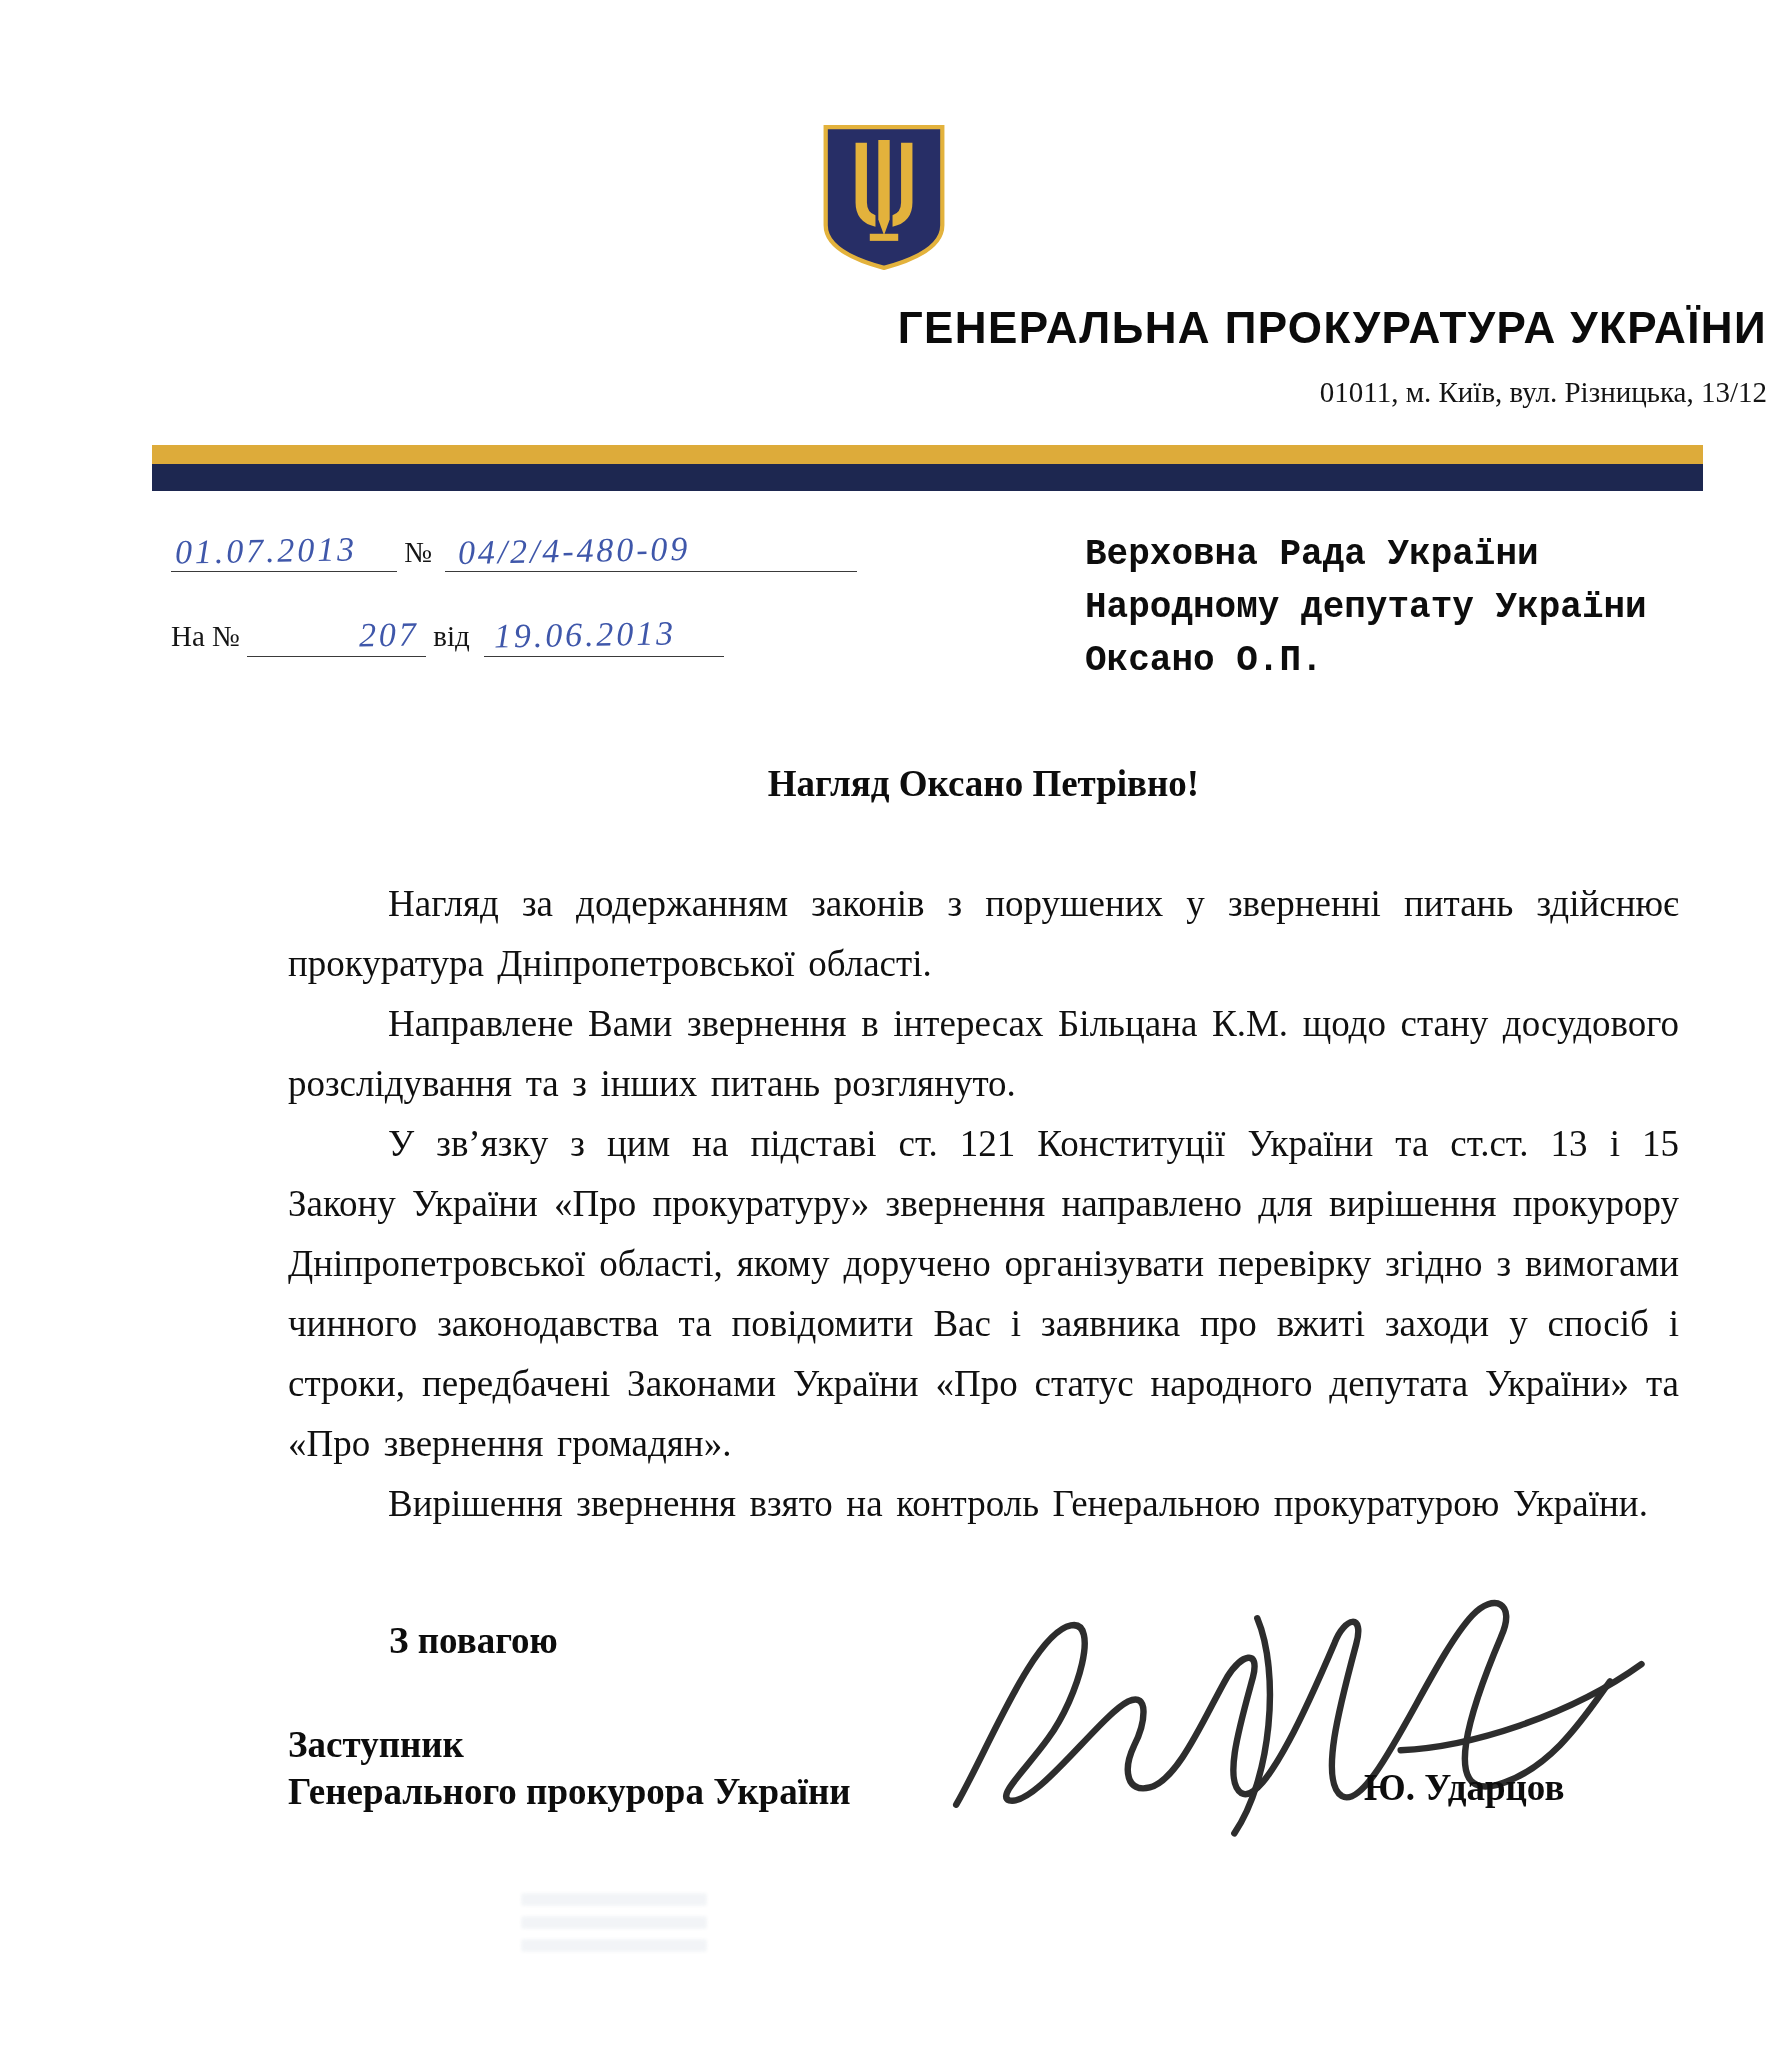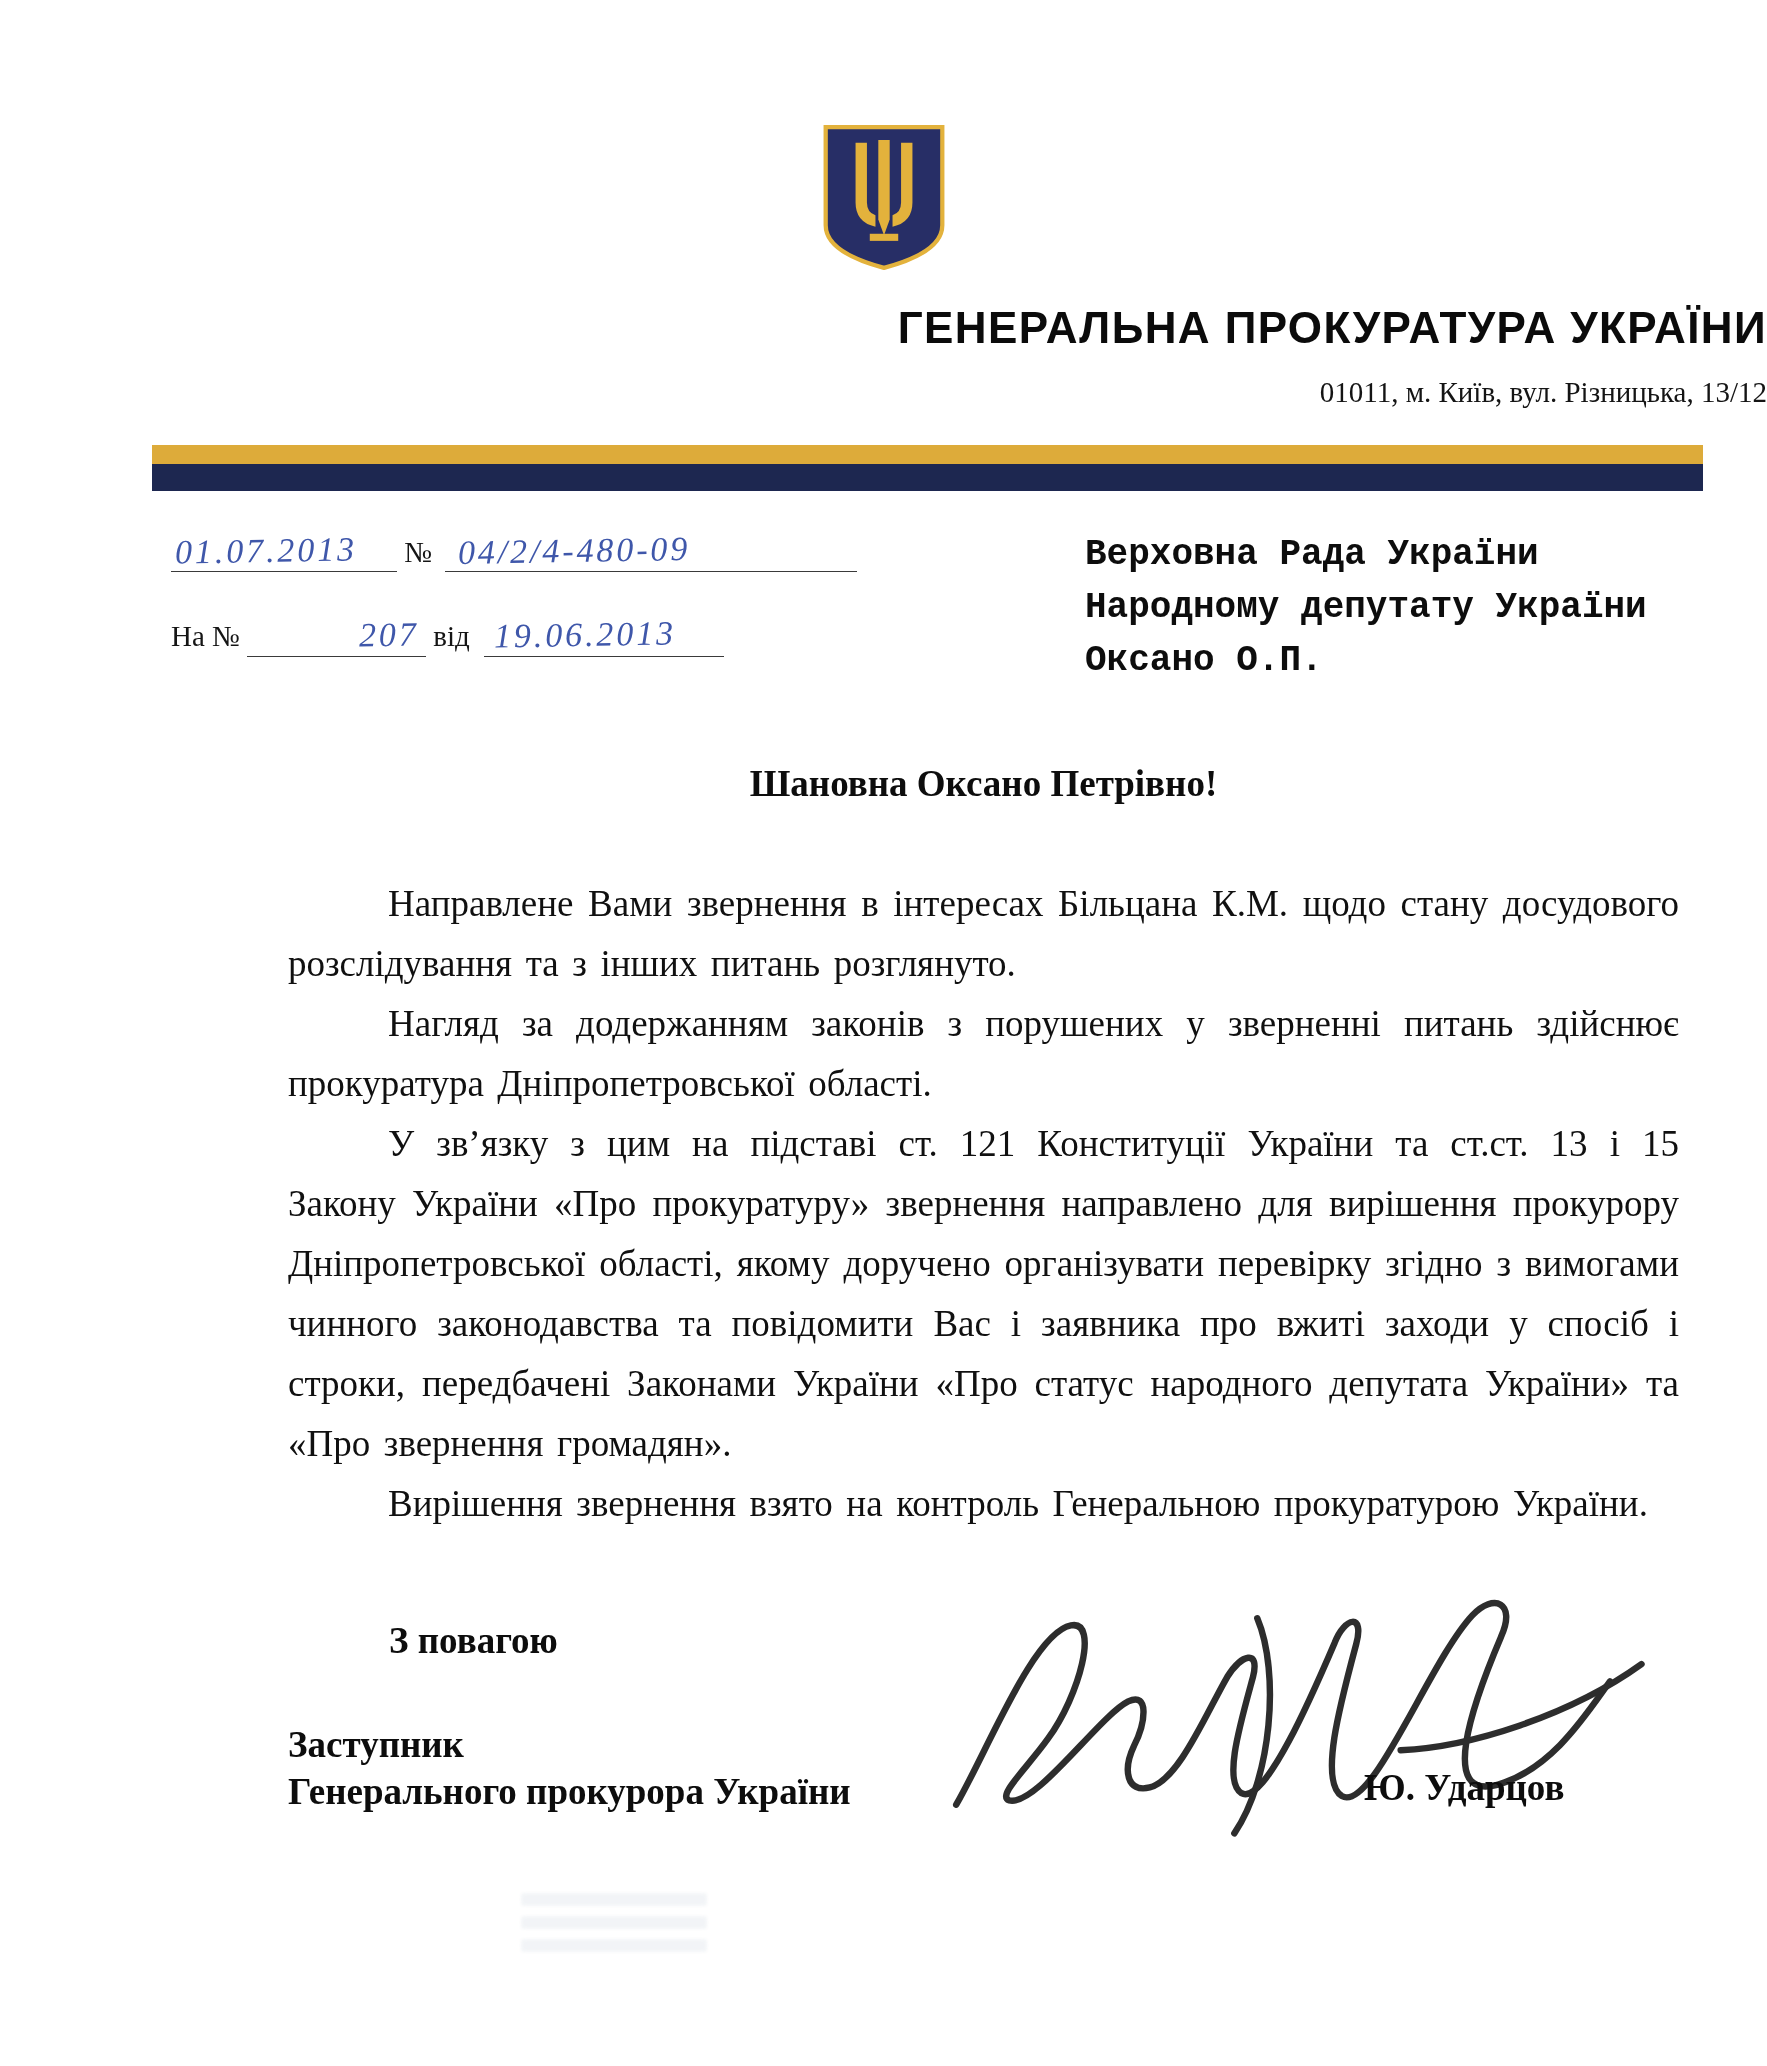--- a/index.html
+++ b/index.html
@@ -160,24 +160,24 @@
     </div>
   </div>
 
   <div class="recipient">
     <div>Верховна Рада України</div>
     <div>Народному депутату України</div>
     <div>Оксано О.П.</div>
   </div>
 
   <div class="letter-block">
-    <div class="salutation">Шановна Оксано Петрівно!</div>
+    <div class="salutation">Нагляд Оксано Петрівно!</div>
     <div class="body-text">
+      <p>Нагляд за додержанням законів з порушених у зверненні питань здійснює прокуратура Дніпропетровської області.</p>
       <p>Направлене Вами звернення в інтересах Більцана К.М. щодо стану досудового розслідування та з інших питань розглянуто.</p>
-      <p>Нагляд за додержанням законів з порушених у зверненні питань здійснює прокуратура Дніпропетровської області.</p>
       <p>У зв’язку з цим на підставі ст. 121 Конституції України та ст.ст. 13 і 15 Закону України «Про прокуратуру» звернення направлено для вирішення прокурору Дніпропетровської області, якому доручено організувати перевірку згідно з вимогами чинного законодавства та повідомити Вас і заявника про вжиті заходи у спосіб і строки, передбачені Законами України «Про статус народного депутата України» та «Про звернення громадян».</p>
       <p>Вирішення звернення взято на контроль Генеральною прокуратурою України.</p>
     </div>
   </div>
 
   <div class="regards">З повагою</div>
 
   <div class="signer-title">
     <div>Заступник</div>
     <div>Генерального прокурора України</div>

